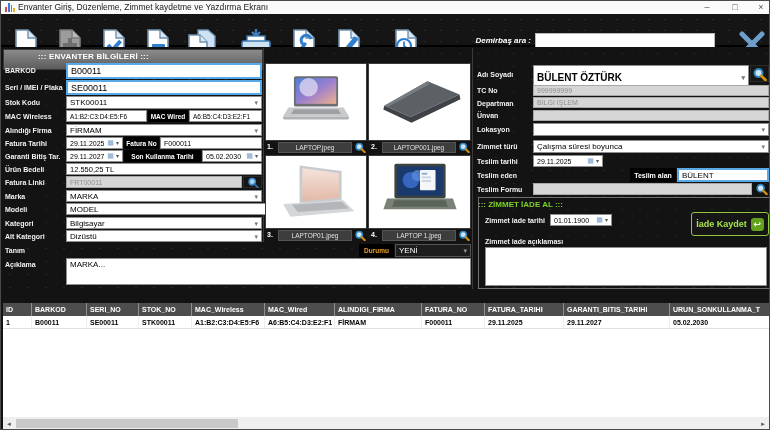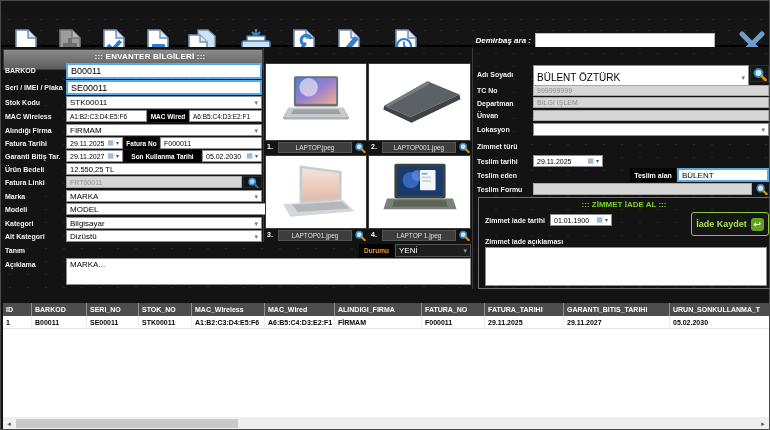--- a/index.html
+++ b/index.html
@@ -22,21 +22,21 @@
   .tbtn { position:absolute; top:14px; width:34px; height:31px; display:flex; align-items:center; justify-content:center; }
   .search-label { position:absolute; top:22px; left:455px; width:75px; text-align:right; color:#fff; font-size:8px; font-weight:bold; font-style:italic; white-space:nowrap; }
   .search-input { position:absolute; left:534px; top:19px; width:180px; height:17px; border:1px solid #bbb; background:#fff; font-size:9px; padding:0 3px; font-family:"Liberation Sans",sans-serif; }
   .bigx { position:absolute; left:736px; top:16px; width:30px; height:27px; display:flex; align-items:center; justify-content:center; }
 
   
   .main-bg { position:absolute; left:0; top:46px; width:770px; height:242px; background:#131313;
     background-image:radial-gradient(circle, #262626 0.8px, transparent 1px); background-size:18px 13px; }
   .vline { position:absolute; background:#3a3a3a; width:1px; }
 
-  .phead { position:absolute; height:21px; background:linear-gradient(#8b8b8b,#5c5c5c); color:#fff; font-size:8px; font-weight:bold; text-align:center; line-height:13px; letter-spacing:.2px; border:1px solid #3a3a3a;padding-left:34px; }
+  .phead { position:absolute; height:21px; background:linear-gradient(#8b8b8b,#5c5c5c); color:#fff; font-size:8px; font-weight:bold; text-align:left; line-height:13px; letter-spacing:.2px; border:1px solid #3a3a3a;padding-left:34px; }
 
   .flabel { position:absolute; color:#f2f2f2; font-size:7px; font-weight:bold; white-space:nowrap; }
   .ctl { position:absolute; background:#fff; border:1px solid #8d8d8d; color:#000; font-size:8px; display:flex; align-items:center; padding:0 3px; overflow:hidden; white-space:nowrap; }
   input.ctl { font-family:"Liberation Sans",sans-serif; }
   .focusb { border:2px solid #57a9e8; }
   .dis { background:#d6d6d6; color:#8e8e8e; border-color:#a8a8a8; }
   .chev { margin-left:auto; color:#777; font-size:7px; line-height:1; }
   .chip { position:absolute; background:#000; color:#fff; font-size:6.5px; font-weight:bold; display:flex; align-items:center; justify-content:center; white-space:nowrap; }
   .chip.orange { color:#f0a228; }
   .dark-dd { background:#1d1d1d; color:#fff; border:1px solid #555; }
@@ -44,21 +44,21 @@
   .dchev { color:#555; font-size:6px; margin-left:2px; line-height:1; }
   .magbtn { position:absolute; background:#161616; display:flex; align-items:center; justify-content:center; border:1px solid #2a2a2a; }
 
   
   .imgcell { position:absolute; background:#fff; border:1px solid #3a3a3a; display:flex; align-items:center; justify-content:center; }
   .imgno { position:absolute; color:#fff; font-size:7px; font-weight:bold; }
   .fname { position:absolute; background:#3d3d3d; border:1px solid #555; color:#e0e0e0; font-size:6.5px; text-align:center; line-height:10px; overflow:hidden; }
 
   
   .iade-box { position:absolute; left:477px; top:196px; width:292px; height:92px; border:1px solid #6f6f6f; }
-  .iade-title { position:absolute; left:477px; top:199px; width:292px; text-align:center; color:#7fd028; font-size:8px; font-weight:bold; }
+  .iade-title { position:absolute; left:477px; top:199px; width:292px; color:#7fd028; font-size:8px; font-weight:bold; }
   .iade-btn { position:absolute; left:690px; top:211px; width:78px; height:24px; background:#161616; border:1px solid #8fc63d; border-radius:3px; color:#a9e14f; font-size:9px; font-weight:bold; display:flex; align-items:center; justify-content:center; gap:4px; }
   .ret-ic { display:inline-flex; width:13px; height:13px; background:#63a31c; border-radius:3px; color:#fff; font-size:9px; align-items:center; justify-content:center; font-family:"DejaVu Sans",sans-serif; }
 
   
   .sectbar { position:absolute; left:0; top:288px; width:770px; height:13px; background:linear-gradient(#8b8b8b,#5c5c5c); color:#fff; font-size:8px; font-weight:bold; text-align:center; line-height:13px; border-top:1px solid #000; }
   .tblwrap { position:absolute; left:2px; top:302px; width:766px; height:114px; background:#fff; overflow:hidden; }
   .thead { display:flex; height:13px; background:#4d4d4d; }
   .thead .c { flex:none; color:#fff; font-size:7px; font-weight:bold; line-height:13px; padding-left:3px; border-left:1px solid #909090; overflow:hidden; white-space:nowrap; }
   .thead .c:first-child { border-left:none; }
   .trow { display:flex; height:13px; background:#fff; border-bottom:1px solid #e3e3e3; }
@@ -68,20 +68,32 @@
   
   .hscroll { position:absolute; left:2px; top:416px; width:766px; height:13px; background:#efefef; display:flex; align-items:center; }
   .sarrow { width:12px; height:13px; color:#555; font-size:7px; text-align:center; line-height:13px; }
   .sthumb { position:absolute; left:13px; top:2px; width:222px; height:9px; background:#c9c9c9; }
 </style>
 </head>
 <body>
 
 <div class="app">
 
+  <div class="titlebar">
+    <span class="appicon">
+      <i style="height:5px;background:#d94a3a"></i>
+        <i style="height:9px;background:#3a7bd9"></i>
+        <i style="height:7px;background:#52a832"></i>
+        <i style="height:4px;background:#e8b52a"></i>
+    </span>
+    <span class="title-text">Envanter Giriş, Düzenleme, Zimmet kaydetme ve Yazdırma Ekranı</span>
+    <span class="winbtn" style="left:694px">–</span>
+    <span class="winbtn" style="left:722px">□</span>
+    <span class="winbtn" style="left:748px">×</span>
+  </div>
 
   <div class="toolbar">
     <div class="tbtn" style="left:8px">
       <svg width="28" height="30" viewBox="0 0 28 30">
         <path d="M4 1 h12 l8 8 v20 H4 z" fill="#fff" stroke="#7291ad" stroke-width="1.6"></path>
         <path d="M16 1 v8 h8" fill="#dbe9f6" stroke="#7291ad" stroke-width="1.4"></path>
       </svg>
     </div>
     <div class="tbtn" style="left:52px">
       <svg width="28" height="30" viewBox="0 0 28 30">
@@ -335,21 +347,21 @@
   <div class="fname" style="left:381px;top:229px;width:74px;height:11px">LAPTOP 1.jpeg</div>
   <div class="magbtn" style="left:456px;top:229px;width:14px;height:11px;border:none;background:transparent">
     <svg width="12" height="11" viewBox="0 0 14 14">
         <circle cx="6" cy="6" r="4" fill="#cfe6f8" stroke="#2e86c1" stroke-width="2"></circle>
         <line x1="9" y1="9" x2="13" y2="13" stroke="#d4940a" stroke-width="2.6" stroke-linecap="round"></line>
       </svg>
   </div>
 
 
   <span class="flabel" style="left:476px;top:70px">Adı Soyadı</span>
-  <div class="ctl" style="left:532px;top:64px;width:216px;height:24px;font-weight:normal;font-size:10px">
+  <div class="ctl" style="left:532px;top:64px;width:216px;height:24px;font-weight:bold;font-size:10px">
       <span>BÜLENT ÖZTÜRK</span>
       <span class="chev">▾</span>
     </div>
   <div class="magbtn" style="left:749px;top:64px;width:19px;height:17px">
     <svg width="15" height="14" viewBox="0 0 14 14">
         <circle cx="6" cy="6" r="4" fill="#cfe6f8" stroke="#2e86c1" stroke-width="2"></circle>
         <line x1="9" y1="9" x2="13" y2="13" stroke="#d4940a" stroke-width="2.8" stroke-linecap="round"></line>
       </svg>
   </div>
 
@@ -362,20 +374,24 @@
   <span class="flabel" style="left:476px;top:111px">Ünvan</span>
   <div class="ctl dis" style="left:532px;top:109px;width:236px;height:11px;font-size:7px"></div>
 
   <span class="flabel" style="left:476px;top:125px">Lokasyon</span>
   <div class="ctl" style="left:532px;top:122px;width:236px;height:13px">
       <span></span>
       <span class="chev">▾</span>
     </div>
 
   <span class="flabel" style="left:476px;top:142px">Zimmet türü</span>
+  <div class="ctl" style="left:532px;top:139px;width:236px;height:13px">
+      <span>Çalışma süresi boyunca</span>
+      <span class="chev">▾</span>
+    </div>
 
   <span class="flabel" style="left:476px;top:157px">Teslim tarihi</span>
   <div class="ctl" style="left:532px;top:154px;width:70px;height:12px;font-size:7px">
       <span>29.11.2025</span>
       <span class="cal">▦</span>
       <span class="dchev">▾</span>
     </div>
 
   <span class="flabel" style="left:476px;top:171px">Teslim eden</span>
   <span class="chip" style="left:629px;top:167px;width:46px;height:14px;font-size:7px">Teslim alan</span>

